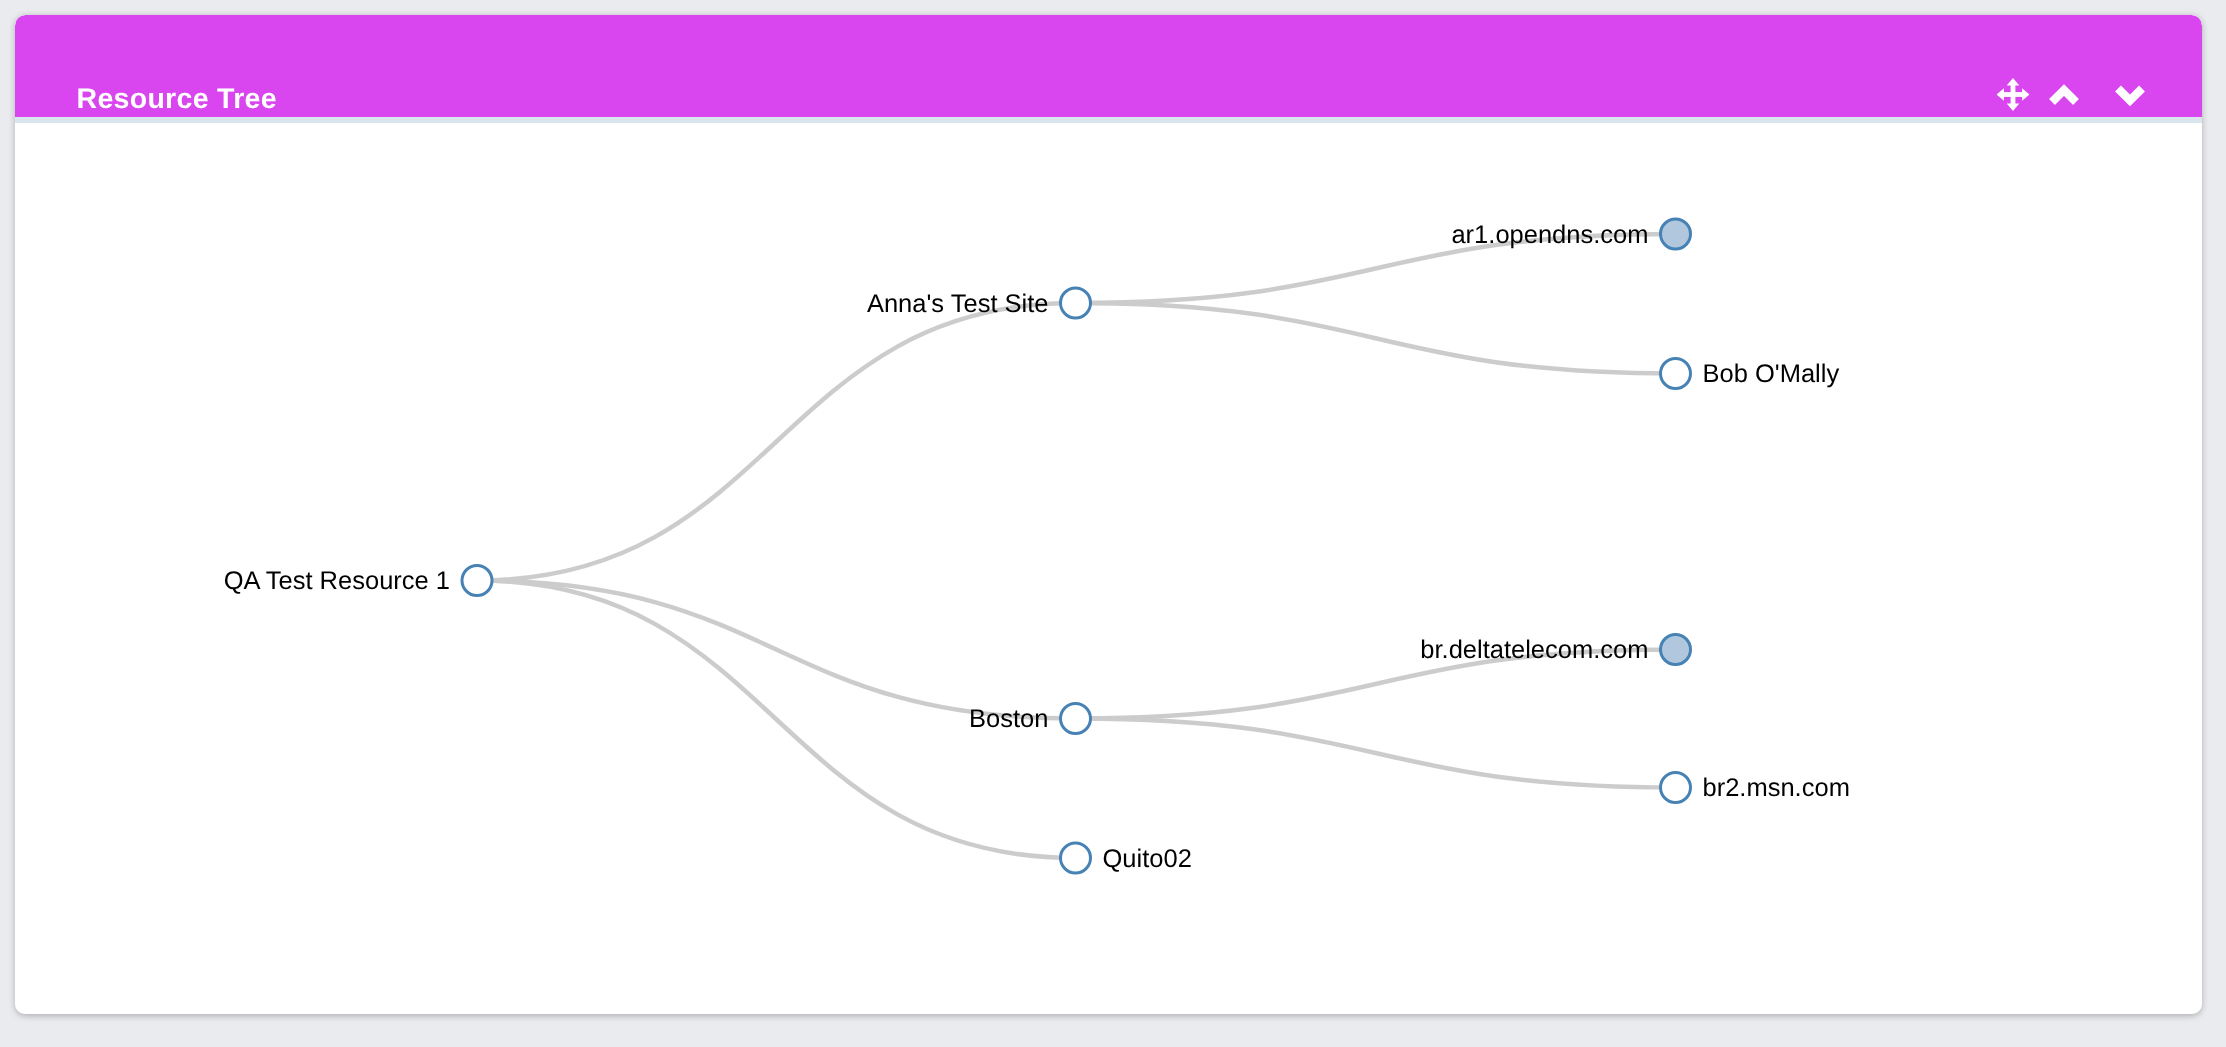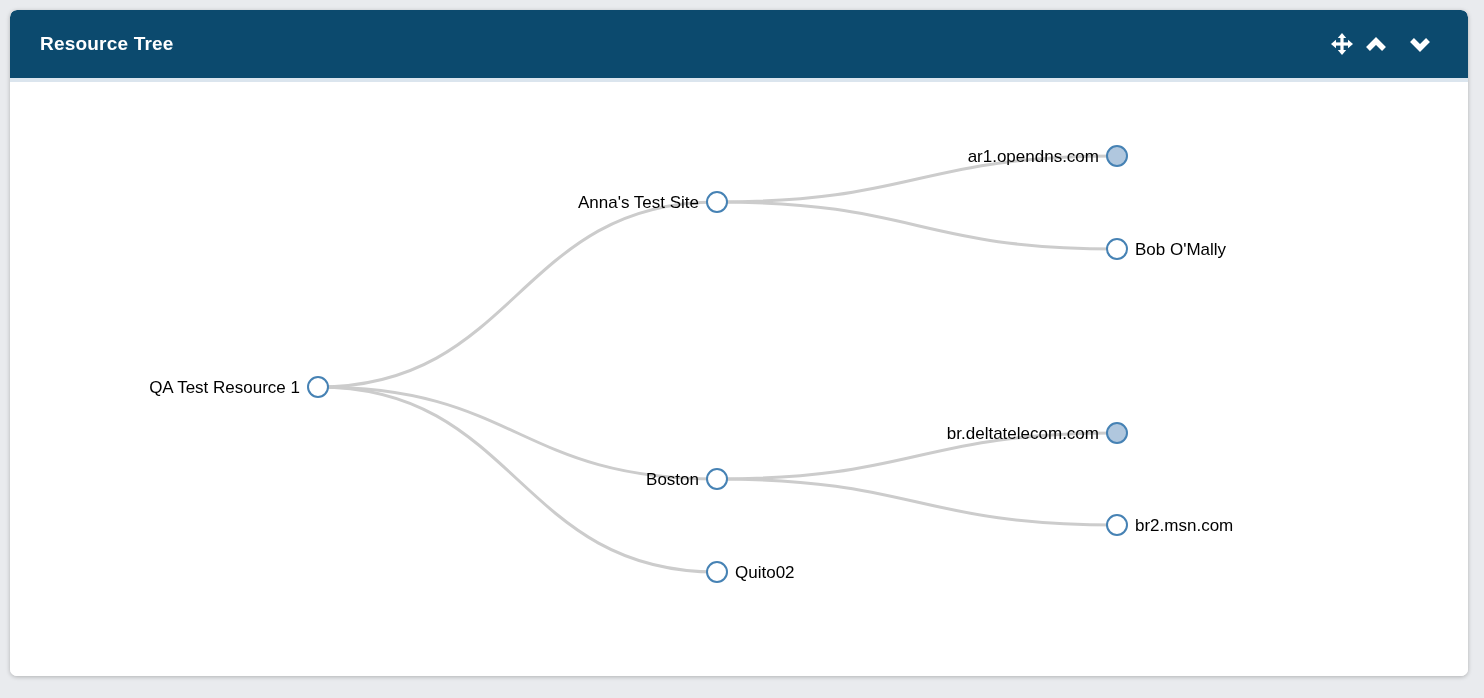--- a/index.html
+++ b/index.html
@@ -17,26 +17,26 @@
     top: 10px;
     width: 1458px;
     height: 666px;
     background: #ffffff;
     border-radius: 7px;
     box-shadow: 0 1px 4px rgba(0,0,0,0.25);
     overflow: hidden;
   }
   .panel-header {
     height: 68px;
-    background: #0c4a6e;
+    background: #d946ef;
     border-radius: 7px 7px 0 0;
     display: flex;
-    align-items: center;
+    align-items: flex-end;
     justify-content: space-between;
-    padding: 0 0 0 30px;
+    padding: 0 0 0 41px;
     box-sizing: border-box;
   }
   .panel-title {
     color: #ffffff;
     font-size: 19px;
     font-weight: bold;
     letter-spacing: 0.2px;
   }
   .header-controls {
     display: flex;

